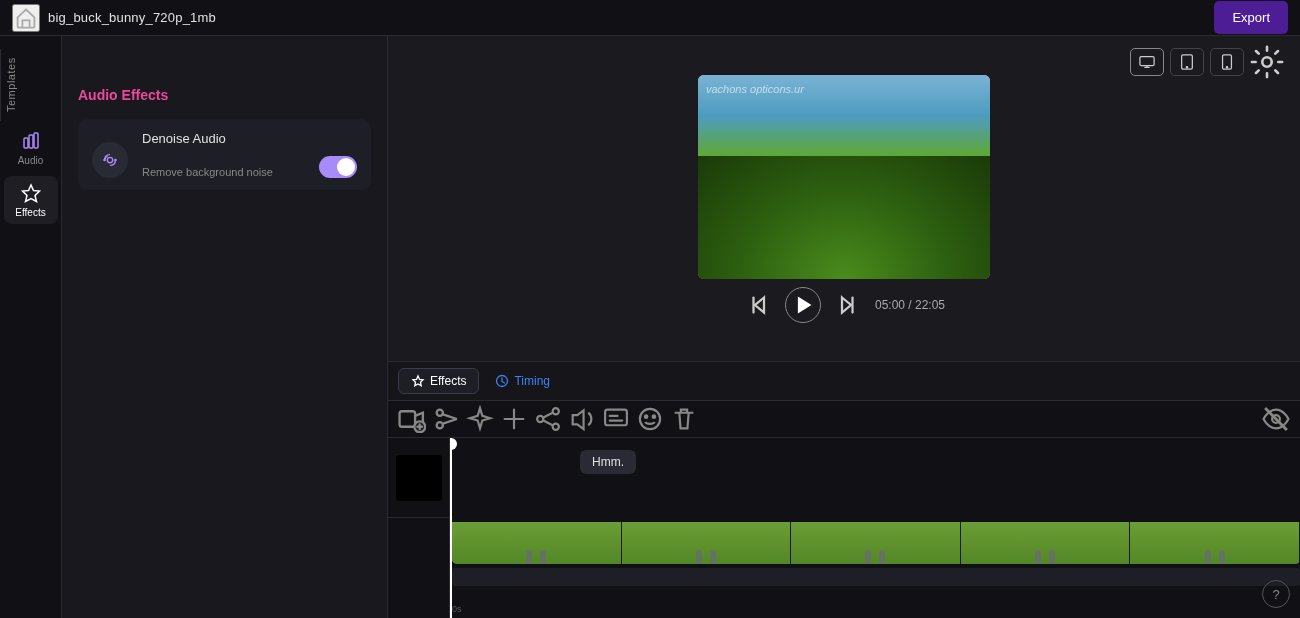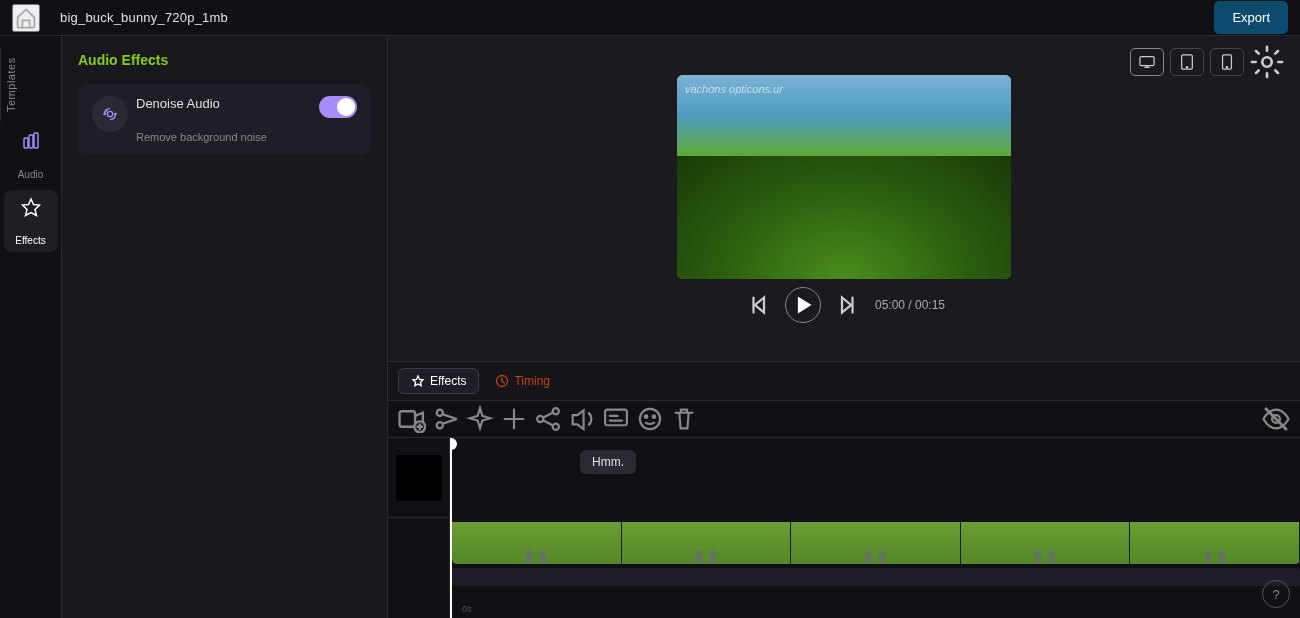--- a/index.html
+++ b/index.html
@@ -21,38 +21,38 @@
       display: flex;
       align-items: center;
       justify-content: space-between;
       padding: 0 12px;
       flex-shrink: 0;
       border-bottom: 1px solid #2a2a30;
     }
     .top-bar-left {
       display: flex;
       align-items: center;
-      gap: 20px;
+      gap: 8px;
     }
     .home-icon-btn {
       width: 28px;
       height: 28px;
       display: flex;
       align-items: center;
       justify-content: center;
       cursor: pointer;
       color: #aaa;
     }
     .top-bar-title {
       font-size: 13px;
       color: #e0e0e0;
       letter-spacing: 0.2px;
     }
     .export-btn {
-      background: #0c4a6e;
+      background: #4c1d95;
       color: #fff;
       border: none;
       padding: 9px 18px;
       border-radius: 5px;
       font-size: 13px;
       cursor: pointer;
       font-weight: 500;
     }
 
     
@@ -76,46 +76,47 @@
     }
     .sidebar-icon-item {
       display: flex;
       flex-direction: column;
       align-items: center;
       justify-content: center;
       width: 54px;
       padding: 6px 4px;
       border-radius: 8px;
       cursor: pointer;
-      gap: 17px;
+      gap: 3px;
       color: #888;
       font-size: 10px;
     }
     .sidebar-icon-item svg { width: 22px; height: 22px; }
     .sidebar-icon-item.audio svg { fill: none; stroke: #a78bf8; }
     .sidebar-icon-item.effects-active { color: #fff; }
 
     
     .audio-effects-panel {
       width: 326px;
       background: #18181e;
       border-right: 1px solid #2a2a30;
       flex-shrink: 0;
       padding: 16px;
     }
     .panel-title {
       font-size: 14px;
       font-weight: 600;
-      color: #84cc16;
+      color: #ec4899;
       margin-bottom: 16px;
+      margin-top: 35px;
     }
     .effect-item {
       display: flex;
-      align-items: flex-start;
-      gap: 8px;
+      align-items: flex-end;
+      gap: 14px;
       background: #1e1e26;
       border-radius: 10px;
       padding: 12px 14px;
     }
     .effect-icon {
       width: 36px;
       height: 36px;
       border-radius: 50%;
       background: #2a2a35;
       display: flex;
@@ -204,21 +205,21 @@
       background: transparent;
       border: none;
       display: flex;
       align-items: center;
       justify-content: center;
       cursor: pointer;
       color: #ccc;
     }
 
     .video-frame {
-      width: 334px;
+      width: 292px;
       height: 204px;
       border-radius: 6px;
       overflow: hidden;
       position: relative;
       background: #f0abfc;
     }
     .video-placeholder {
       width: 100%;
       height: 100%;
       display: flex;
@@ -300,21 +301,21 @@
       border-bottom: 1px solid #2a2a30;
     }
     .timeline-tab {
       display: flex;
       align-items: center;
       gap: 5px;
       padding: 5px 12px;
       border-radius: 6px;
       font-size: 12px;
       cursor: pointer;
-      color: #c2410c;
+      color: #3b82f6;
       background: transparent;
       border: none;
     }
     .timeline-tab.active {
       background: #1e1e26;
       color: #fff;
       border: 1.5px solid #3a3a4a;
     }
     .timeline-tab svg { width: 14px; height: 14px; }
 
@@ -663,21 +664,21 @@
             <polygon points="7,5 15,10 7,15"></polygon>
           </svg>
         </button>
         <button class="playback-btn">
           <svg viewBox="0 0 20 20" fill="none" stroke="currentColor" stroke-width="1.5">
             <path d="M6 5l6 5-6 5V5z"></path>
             <path d="M13 5v10" stroke-linecap="round"></path>
           </svg>
         </button>
         <span class="time-display">
-          <span>05:00</span><span> / </span><span>00:15</span>
+          <span>05:00</span><span> / </span><span>22:05</span>
         </span>
       </div>
     </div>
 
     <div class="timeline-section">
 
       <div class="timeline-tabs">
         <button class="timeline-tab active">
           <svg viewBox="0 0 14 14" fill="none" stroke="currentColor" stroke-width="1.3">
             <polygon points="7,2 8.5,5.5 12,5.8 9.5,8.2 10.2,11.8 7,10 3.8,11.8 4.5,8.2 2,5.8 5.5,5.5"></polygon>
@@ -803,21 +804,21 @@
               <div class="frame-bunny"></div>
             </div>
             <div class="video-track-frame" style="background:linear-gradient(180deg,#b8c878 0%,#4a6820 100%);">
               <div class="frame-bunny"></div>
             </div>
           </div>
 
           <div class="subtitle-track"></div>
 
           <div class="timeline-ruler">
-            <div class="ruler-mark" style="left:12px;">0s</div>
+            <div class="ruler-mark" style="left:2px;">0s</div>
           </div>
         </div>
       </div>
     </div>
 
     <button class="help-btn">?</button>
   </div>
 </div>
 
 </body></html>

